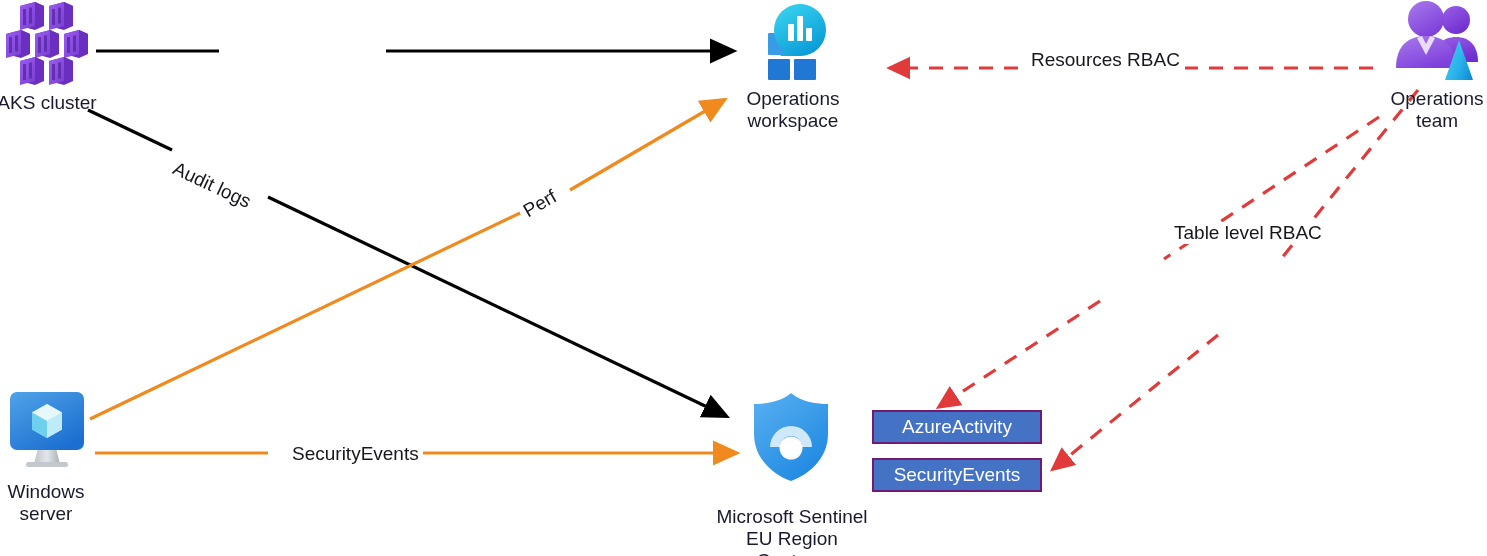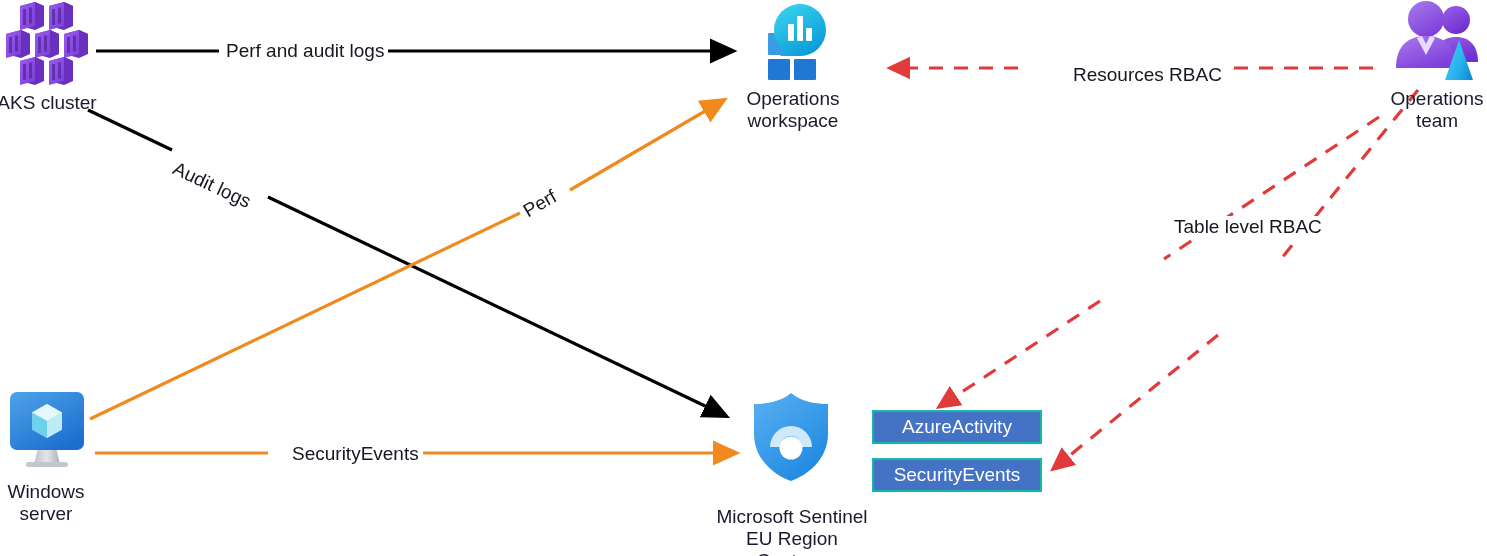--- a/index.html
+++ b/index.html
@@ -42,21 +42,21 @@
     font-size: 19px;
     font-family: "Liberation Sans", sans-serif;
     white-space: nowrap;
     background: #ffffff;
     padding: 0 4px;
   }
   .table-box {
     position: absolute;
     box-sizing: border-box;
     background: #4472C4;
-    border: 2px solid #14b8a6;
+    border: 2px solid #701a75;
     color: #ffffff;
     font-size: 19px;
     font-family: "Liberation Sans", sans-serif;
     display: flex;
     align-items: center;
     justify-content: center;
   }
   .icon-svg { display: block; }
 </style>
 </head>
@@ -279,31 +279,30 @@
 
       <path d="M27,38 L36,55 L45,38 L40,36 L36,44 L32,36 z" fill="#E8DCFA"></path>
 
       <path d="M69,40 L55,80 L69,80 z" fill="url(#pyrL)"></path>
       <path d="M69,40 L83,80 L69,80 z" fill="url(#pyrR)"></path>
     </svg>
   </div>
   <div class="node-label" style="left:1382px; top:88px; width:110px;">Operations
 team</div>
 
-  <div class="edge-label" style="left:222px; top:40px;">Perf and audit logs</div>
 
   <div class="edge-label" style="left:175px; top:156px; transform: rotate(25deg); transform-origin: left top;">Audit logs</div>
 
   <div class="edge-label" style="left:527px; top:202px; transform: rotate(-30deg); transform-origin: left bottom;">Perf</div>
 
   <div class="edge-label" style="left:288px; top:443px;">SecurityEvents</div>
 
-  <div class="edge-label" style="left:1027px; top:64px;margin-left:42px;">Resources RBAC</div>
-
-  <div class="edge-label" style="left:1170px; top:216px;">Table level RBAC</div>
+  <div class="edge-label" style="left:1027px; top:49px;">Resources RBAC</div>
+
+  <div class="edge-label" style="left:1170px; top:222px;">Table level RBAC</div>
 
   <div class="table-box" style="left:872px; top:410px; width:170px; height:34px;">
     <span>AzureActivity</span>
   </div>
 
   <div class="table-box" style="left:872px; top:458px; width:170px; height:34px;">
     <span>SecurityEvents</span>
   </div>
 
 </div>

